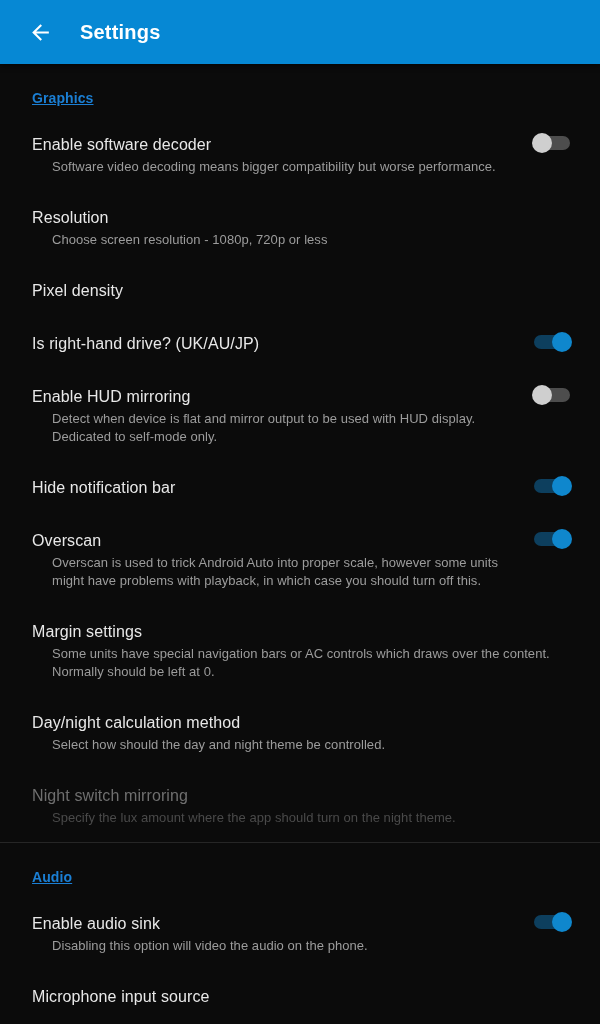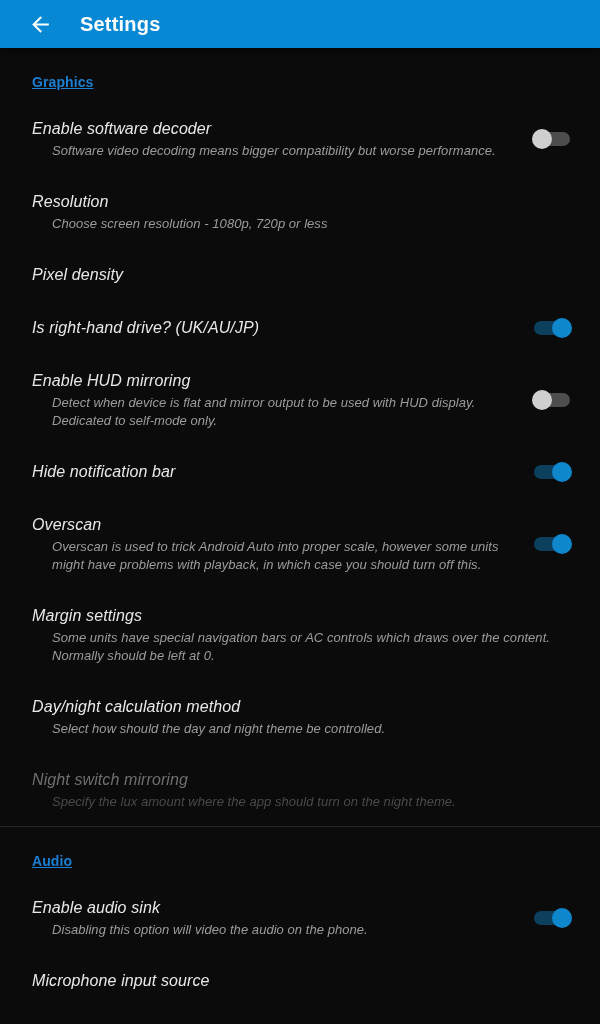--- a/index.html
+++ b/index.html
@@ -4,21 +4,21 @@
 <style>
   * { margin: 0; padding: 0; box-sizing: border-box; }
   html, body {
     width: 600px; height: 1024px;
     background: var(--bg, #0b0b0b);
     font-family: "Liberation Sans", sans-serif;
     overflow: hidden;
   }
   
   .appbar {
-    height: 48px;
+    height: 64px;
     background: var(--header-bg, #0688d4);
     display: flex;
     align-items: center;
     padding: 18px 16px;
     box-shadow: 0 2px 5px rgba(0,0,0,0.55);
     position: relative;
     z-index: 2;
   }
   .back-btn {
     width: 40px; height: 40px;
@@ -45,24 +45,23 @@
     letter-spacing: 0.1px;
     text-decoration: underline;
   }
   .divider {
     height: 1px;
     background: var(--divider, #262626);
     width: 100%;
   }
   .item {
     display: flex;
-    align-items: center;
+    align-items: flex-start;
     padding: 15px 28px 15px 32px;
     cursor: pointer;
-    font-style: italic;
   }
   .item .text { flex: 1 1 auto; min-width: 0; }
   .item .title {
     color: var(--title, #e8e8e8);
     font-size: 16px;
     line-height: 23px;
     letter-spacing: 0.1px;
   }
   .item .subtitle {
     color: var(--subtitle, #9c9c9c);

